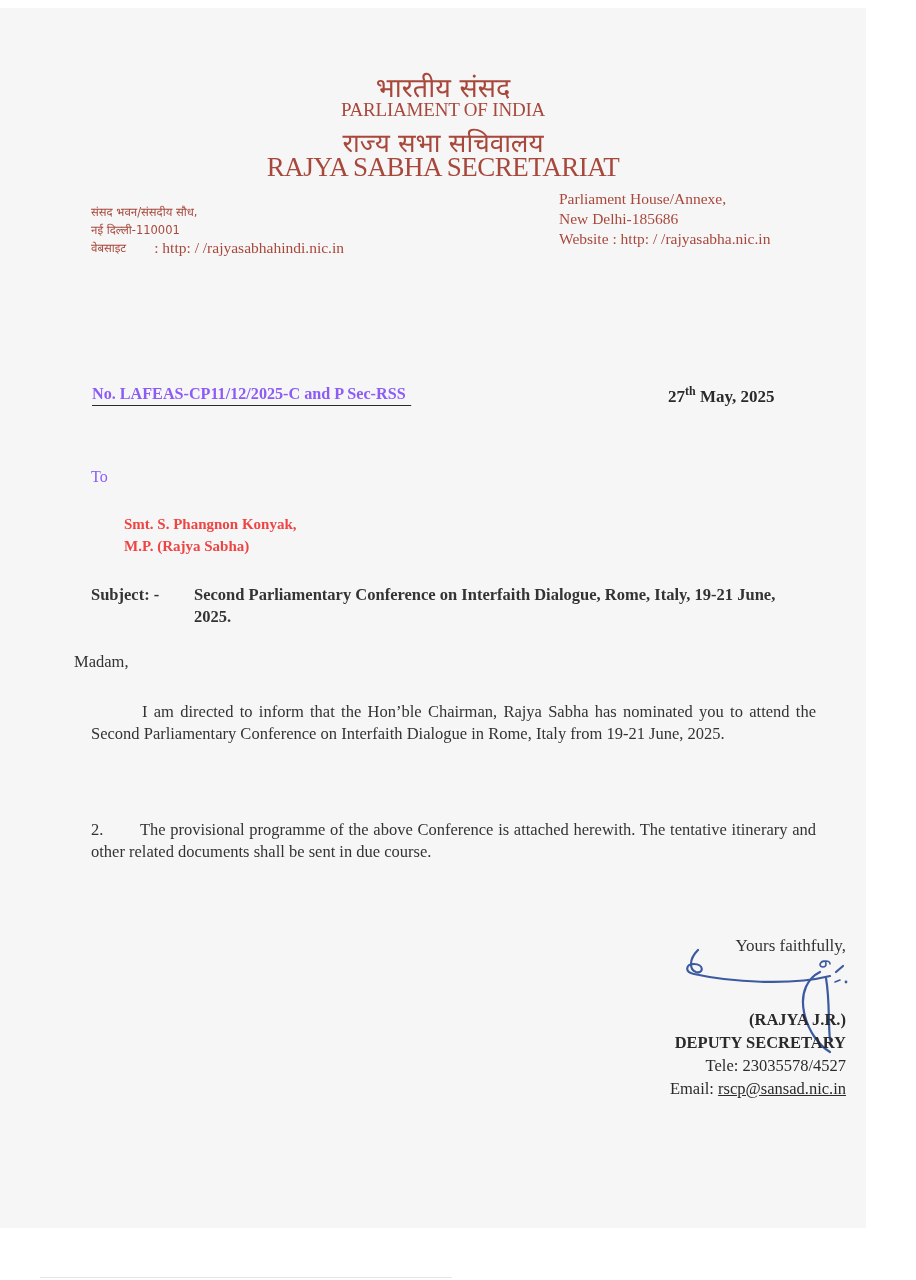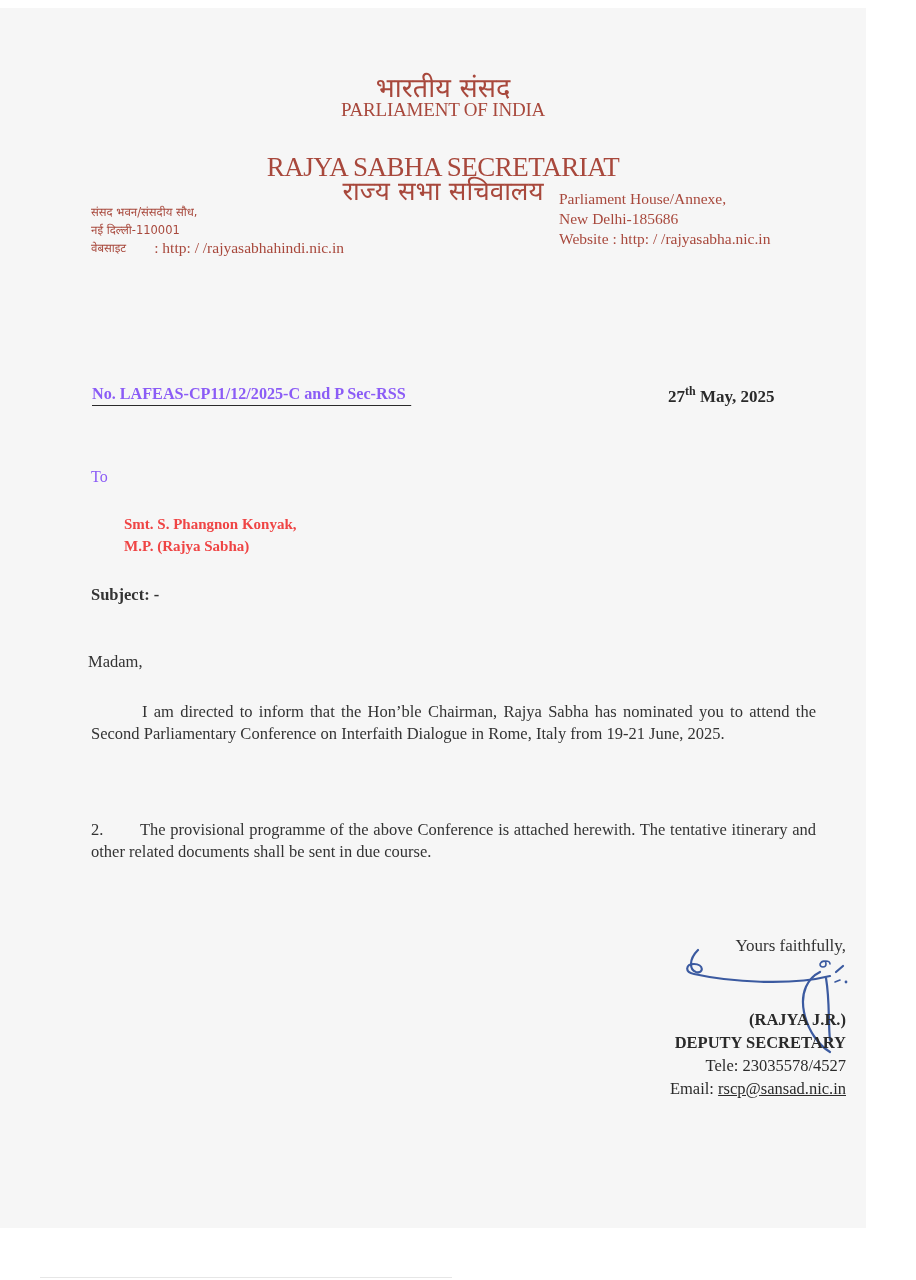--- a/index.html
+++ b/index.html
@@ -9,40 +9,40 @@
   }
   .paper {
     position: absolute; left: 0; top: 8px; width: 866px; height: 1220px;
     background: #f6f6f6;
   }
   .bottom-line { position: absolute; left: 40px; top: 1277px; width: 412px; height: 1px; background: #e6e6e6; }
 
   .lh { position: absolute; color: #a8483c; text-align: center; left: 0; width: 886px; }
   .lh-hi1 { top: 68px; font-size: 27px; font-family: "DejaVu Serif", serif; font-weight: normal; }
   .lh-en1 { top: 99px; font-size: 19px; letter-spacing: -0.2px; }
-  .lh-hi2 { top: 124px; font-size: 26px; font-family: "DejaVu Serif", serif; margin-top: 48px; }
+  .lh-hi2 { top: 124px; font-size: 26px; font-family: "DejaVu Serif", serif; }
   .lh-en2 { top: 152px; font-size: 27px; letter-spacing: -0.5px; }
 
   .addr-left { position: absolute; left: 91px; top: 203px; color: #a8483c; font-size: 11.5px; line-height: 18px; font-family: "DejaVu Sans", sans-serif; }
   .addr-left .web-row { display: flex; gap: 28px; align-items: center; }
   .addr-left .url { font-family: "Liberation Serif", serif; font-size: 15.5px; }
   .addr-right { position: absolute; left: 559px; top: 189px; color: #a8483c; font-size: 15.5px; line-height: 20px; }
 
   .ref { position: absolute; left: 92px; top: 384px; font-size: 17px; font-weight: bold; color: #8b5cf6; font-family: "Liberation Sans Narrow", "Liberation Serif", serif; }
   .ref span { display: inline-block; border-bottom: 1.5px solid #2a2a2a; padding-right: 6px; padding-bottom: 1px; transform: scaleX(0.95); transform-origin: left; }
   .date { position: absolute; left: 668px; top: 384px; font-size: 17px; font-weight: bold; color: #2a2a2a; }
   .date sup { font-size: 12px; }
 
   .to { position: absolute; left: 91px; top: 468px; font-size: 16px; color: #8b5cf6; }
   .recipient { position: absolute; left: 124px; top: 513px; font-size: 15px; font-weight: bold; line-height: 22px; color: #ef4444; }
   .subject { position: absolute; left: 91px; top: 584px; font-size: 16.5px; font-weight: bold; line-height: 22px; color: #333; display: flex; }
   .subject .label { width: 103px; flex: none; }
   .subject .text { width: 620px; }
 
-  .salutation { position: absolute; left: 88px; top: 652px; font-size: 16.5px; color: #333; }
+  .salutation { position: absolute; left: 74px; top: 652px; font-size: 16.5px; color: #333; }
   .para { position: absolute; left: 91px; width: 725px; font-size: 16.5px; line-height: 22px; color: #333; text-align: justify; }
   .para1 { top: 701px; text-indent: 51px; }
   .para2 { top: 819px; }
   .para2 .num { display: inline-block; width: 49px; }
 
   .closing { position: absolute; right: 70px; top: 936px; font-size: 17px; color: #333; }
   .sig-svg { position: absolute; left: 680px; top: 942px; width: 180px; height: 120px; }
   .signatory { position: absolute; right: 70px; top: 1008px; text-align: right; font-size: 16.5px; line-height: 23px; color: #2a2a2a; }
   .signatory .name, .signatory .desig { font-weight: bold; }
   .signatory .email-link { text-decoration: underline; }
@@ -77,20 +77,21 @@
 <div class="date"><span>27</span><sup>th</sup><span> May, 2025</span></div>
 
 <div class="to">To</div>
 <div class="recipient">
   <div>Smt. S. Phangnon Konyak,</div>
   <div>M.P. (Rajya Sabha)</div>
 </div>
 
 <div class="subject">
   <div class="label">Subject: -</div>
+  <div class="text">Second Parliamentary Conference on Interfaith Dialogue, Rome, Italy, 19-21 June, 2025.</div>
 </div>
 
 <div class="salutation">Madam,</div>
 <div class="para para1">I am directed to inform that the Hon’ble Chairman, Rajya Sabha has nominated you to attend the Second Parliamentary Conference on Interfaith Dialogue in Rome, Italy from 19-21 June, 2025.</div>
 <div class="para para2"><span class="num">2.</span><span>The provisional programme of the above Conference is attached herewith. The tentative itinerary and other related documents shall be sent in due course.</span></div>
 
 <div class="closing">Yours faithfully,</div>
 
 <svg class="sig-svg" viewBox="0 0 180 120">
   <g fill="none" stroke="#3b5aa0" stroke-width="2.2" stroke-linecap="round">

